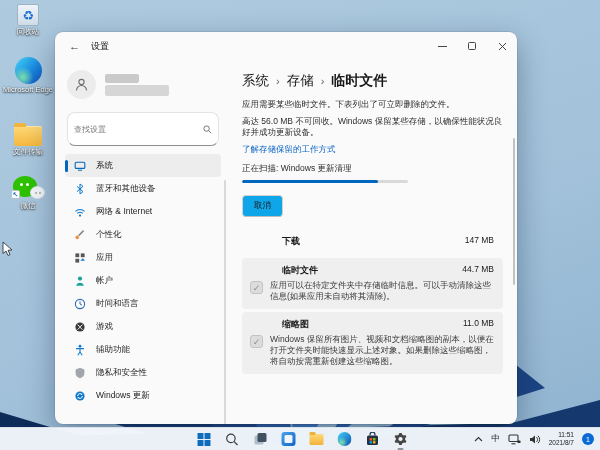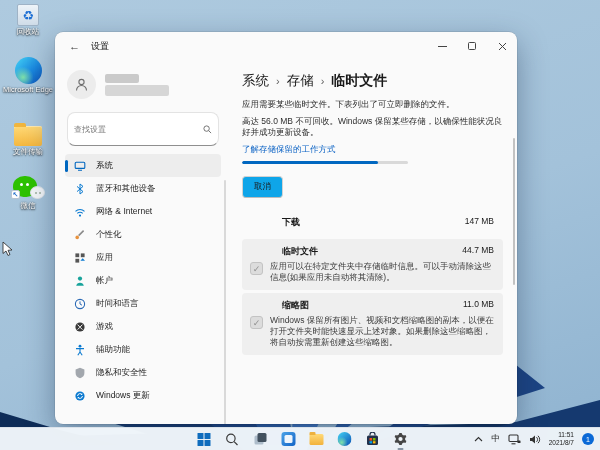--- a/index.html
+++ b/index.html
@@ -321,20 +321,21 @@
         <span>系统</span>
         <span class="sep">›</span>
         <span>存储</span>
         <span class="sep">›</span>
         <span class="current">临时文件</span>
       </div>
 
       <div class="intro">应用需要某些临时文件。下表列出了可立即删除的文件。</div>
       <div class="reserve">高达 56.0 MB 不可回收。Windows 保留某些存储，以确保性能状况良好并成功更新设备。</div>
       <a class="learn-link" href="#">了解存储保留的工作方式</a>
+      <div class="scan-label">正在扫描: Windows 更新清理</div>
       <div class="progress">
         <div class="progress-fill" style="width: 82%;"></div>
       </div>
       <button class="cancel-btn">取消</button>
 
       <div class="rows">
         <div class="row">
           <div class="row-head">
             <span class="row-title">下载</span>
             <span class="row-size">147 MB</span>

